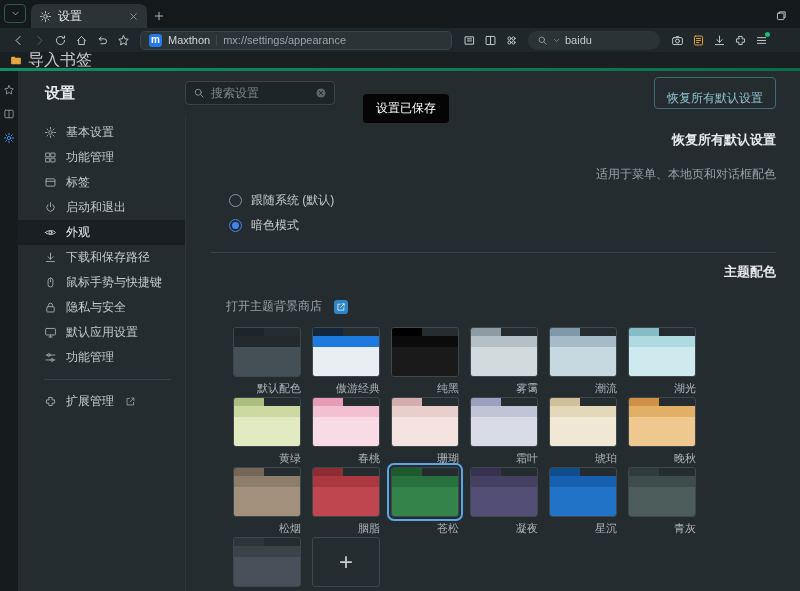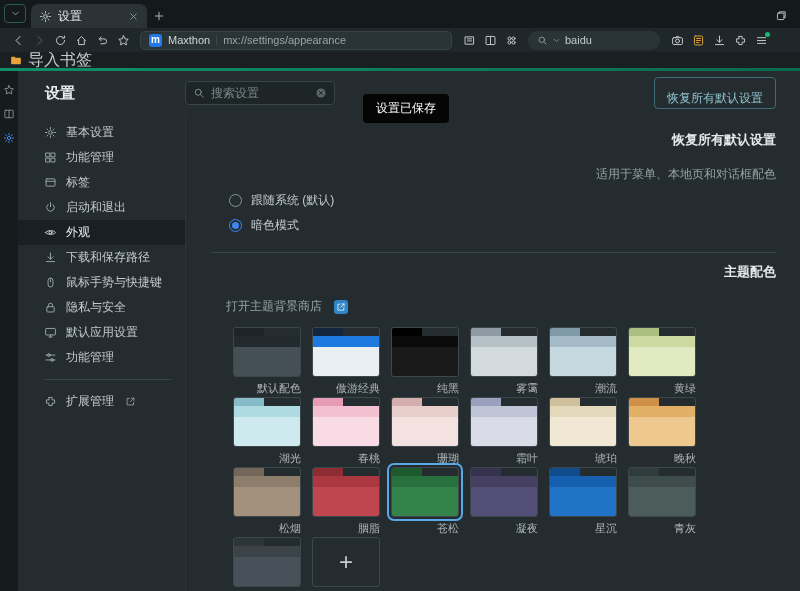--- a/index.html
+++ b/index.html
@@ -511,33 +511,33 @@
               <div class="cell">
                 <div class="tile">
                   <i class="ttab" style="background: rgb(127, 153, 168);"></i>
                   <i class="tband" style="background: rgb(165, 188, 200);"></i>
                   <i class="tbody" style="background: rgb(198, 216, 224);"></i>
                 </div>
                 <div class="tlabel">潮流</div>
               </div>
               <div class="cell">
                 <div class="tile">
+                  <i class="ttab" style="background: rgb(134, 188, 199);"></i>
+                  <i class="tband" style="background: rgb(174, 218, 226);"></i>
+                  <i class="tbody" style="background: rgb(207, 234, 239);"></i>
+                </div>
+                <div class="tlabel">湖光</div>
+              </div>
+              <div class="cell">
+                <div class="tile">
                   <i class="ttab" style="background: rgb(170, 191, 128);"></i>
                   <i class="tband" style="background: rgb(204, 218, 162);"></i>
                   <i class="tbody" style="background: rgb(226, 234, 194);"></i>
                 </div>
                 <div class="tlabel">黄绿</div>
-              </div>
-              <div class="cell">
-                <div class="tile">
-                  <i class="ttab" style="background: rgb(134, 188, 199);"></i>
-                  <i class="tband" style="background: rgb(174, 218, 226);"></i>
-                  <i class="tbody" style="background: rgb(207, 234, 239);"></i>
-                </div>
-                <div class="tlabel">湖光</div>
               </div>
               <div class="cell">
                 <div class="tile">
                   <i class="ttab" style="background: rgb(231, 156, 182);"></i>
                   <i class="tband" style="background: rgb(243, 192, 210);"></i>
                   <i class="tbody" style="background: rgb(249, 219, 229);"></i>
                 </div>
                 <div class="tlabel">春桃</div>
               </div>
               <div class="cell">

